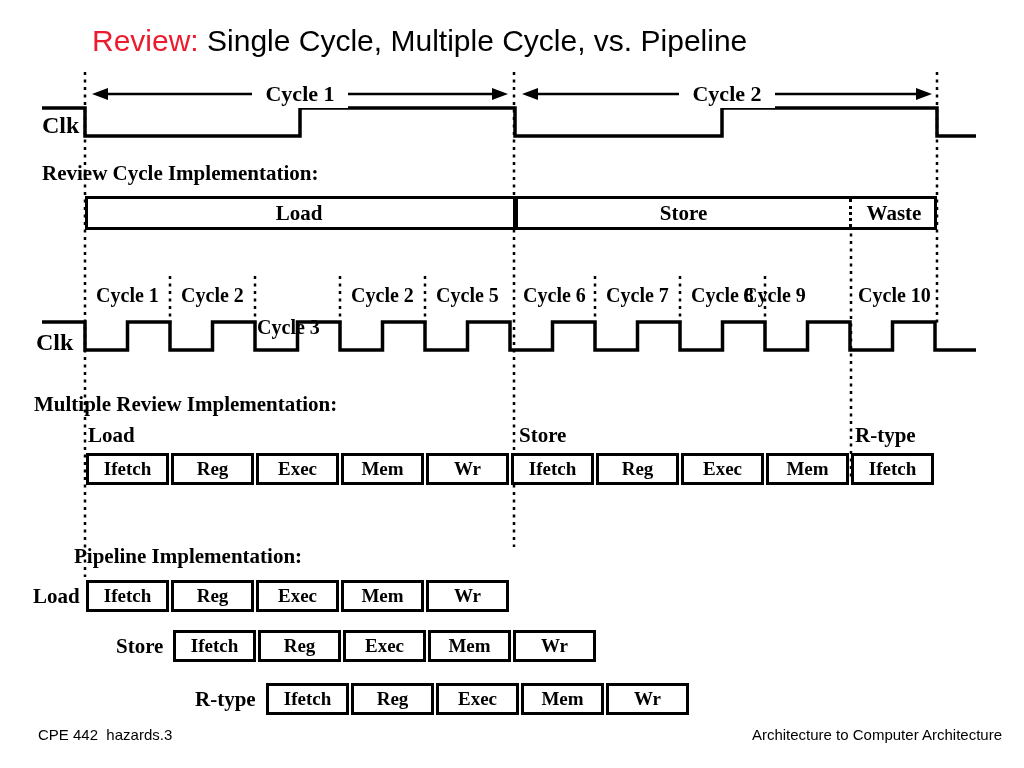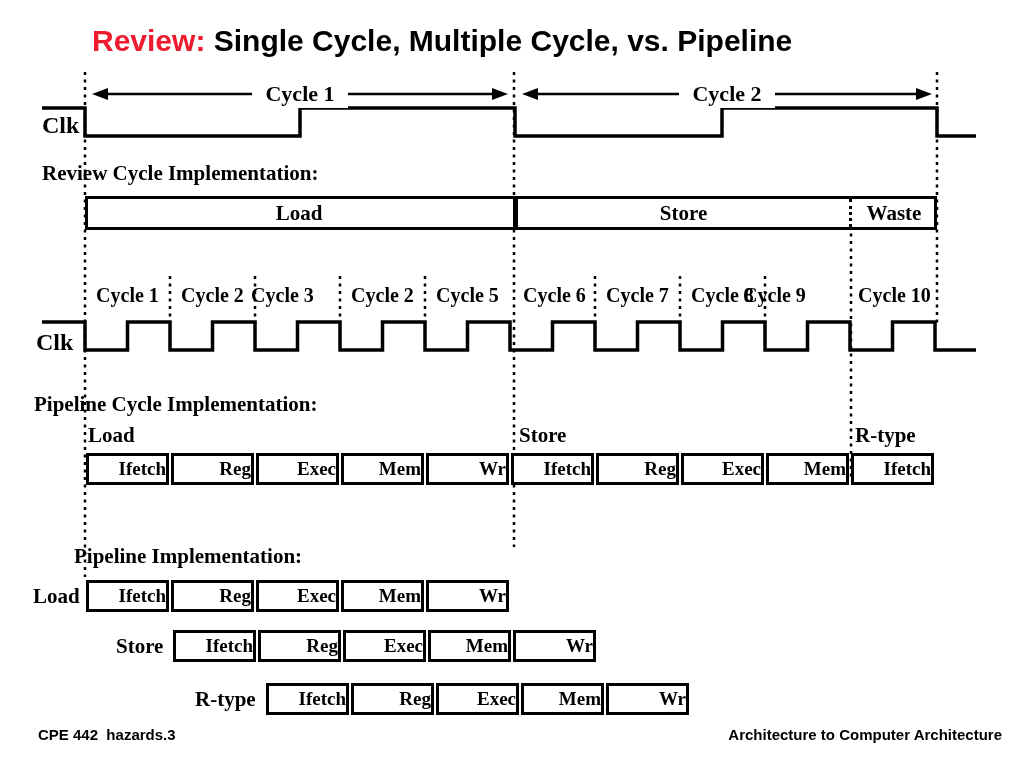--- a/index.html
+++ b/index.html
@@ -1,29 +1,29 @@
 <!DOCTYPE html>
 <html><head>
 <meta charset="utf-8">
 <style>
   html,body{margin:0;padding:0;background:#fff;}
   #slide{position:relative;width:1024px;height:768px;background:#ffffff;overflow:hidden;
          font-family:"Liberation Serif",serif;color:#000;}
   .abs{position:absolute;}
   .serif{font-family:"Liberation Serif",serif;font-weight:bold;color:#000;}
-  .sans{font-family:"Liberation Sans",sans-serif;font-weight:bold;color:#000;}
+  .sans{font-family:"Liberation Sans",sans-serif;font-weight:normal;color:#000;}
   #title{left:92px;top:24px;font-size:30px;letter-spacing:0px;white-space:nowrap;}
   #title .hl{color:#ED1B2E;}
   .clk-label{font-size:24px;}
   .heading{font-size:21px;white-space:nowrap;}
   .arrow-label{top:80px;font-size:22px;text-align:center;background:#fff;height:28px;line-height:28px;}
   .cyc-label{top:284px;width:85px;font-size:20px;text-align:center;white-space:nowrap;}
   .instr-label{top:423px;font-size:21px;white-space:nowrap;}
   .stagebox{position:absolute;width:83px;height:32px;border:3px solid #000;box-sizing:border-box;
-            background:#fff;text-align:right;line-height:25px;font-size:19px;font-weight:bold;
+            background:#fff;text-align:center;line-height:25px;font-size:19px;font-weight:bold;
             font-family:"Liberation Serif",serif;}
   .pipe-label{font-size:21px;height:32px;line-height:32px;white-space:nowrap;}
   #scbox{left:85px;top:196px;width:852px;height:34px;border:3px solid #000;box-sizing:border-box;background:#fff;}
   .scseg{top:196px;height:34px;line-height:34px;text-align:center;font-size:21px;}
   #scdiv1{left:513px;top:196px;width:5px;height:34px;background:#000;}
   #scdiv2{left:849px;top:199px;width:0px;height:28px;border-left:3px dotted #000;}
   .footer{top:726px;font-size:15px;white-space:pre;}
   svg{position:absolute;left:0;top:0;}
 </style>
 </head>
@@ -70,31 +70,31 @@
   <div class="abs serif heading" style="left:42px;top:161px;">Review Cycle Implementation:</div>
   <div id="scbox" class="abs"></div>
   <div id="scdiv1" class="abs"></div>
   <div id="scdiv2" class="abs"></div>
   <div class="abs serif scseg" style="left:85px;width:428px;">Load</div>
   <div class="abs serif scseg" style="left:518px;width:331px;">Store</div>
   <div class="abs serif scseg" style="left:851px;width:86px;">Waste</div>
 
   <div class="abs serif cyc-label" style="left:85px;">Cycle 1</div>
   <div class="abs serif cyc-label" style="left:170px;">Cycle 2</div>
-  <div class="abs serif cyc-label" style="left:240px;">Cycle 3</div>
+  <div class="abs serif cyc-label" style="left:246px;margin-top:32px;">Cycle 3</div>
   <div class="abs serif cyc-label" style="left:340px;">Cycle 2</div>
   <div class="abs serif cyc-label" style="left:425px;">Cycle 5</div>
   <div class="abs serif cyc-label" style="left:512px;">Cycle 6</div>
   <div class="abs serif cyc-label" style="left:595px;">Cycle 7</div>
   <div class="abs serif cyc-label" style="left:680px;">Cycle 8</div>
   <div class="abs serif cyc-label" style="left:732px;">Cycle 9</div>
   <div class="abs serif cyc-label" style="left:852px;">Cycle 10</div>
   <div class="abs serif clk-label" style="left:36px;top:329px;">Clk</div>
 
-  <div class="abs serif heading" style="left:34px;top:392px;">Pipeline Cycle Implementation:</div>
+  <div class="abs serif heading" style="left:34px;top:392px;">Multiple Review Implementation:</div>
   <div class="abs serif instr-label" style="left:88px;">Load</div>
   <div class="abs serif instr-label" style="left:519px;">Store</div>
   <div class="abs serif instr-label" style="left:855px;">R-type</div>
 
   <div class="stagebox" style="left:86px;top:453px;">Ifetch</div>
   <div class="stagebox" style="left:171px;top:453px;">Reg</div>
   <div class="stagebox" style="left:256px;top:453px;">Exec</div>
   <div class="stagebox" style="left:341px;top:453px;">Mem</div>
   <div class="stagebox" style="left:426px;top:453px;">Wr</div>
   <div class="stagebox" style="left:511px;top:453px;">Ifetch</div>

